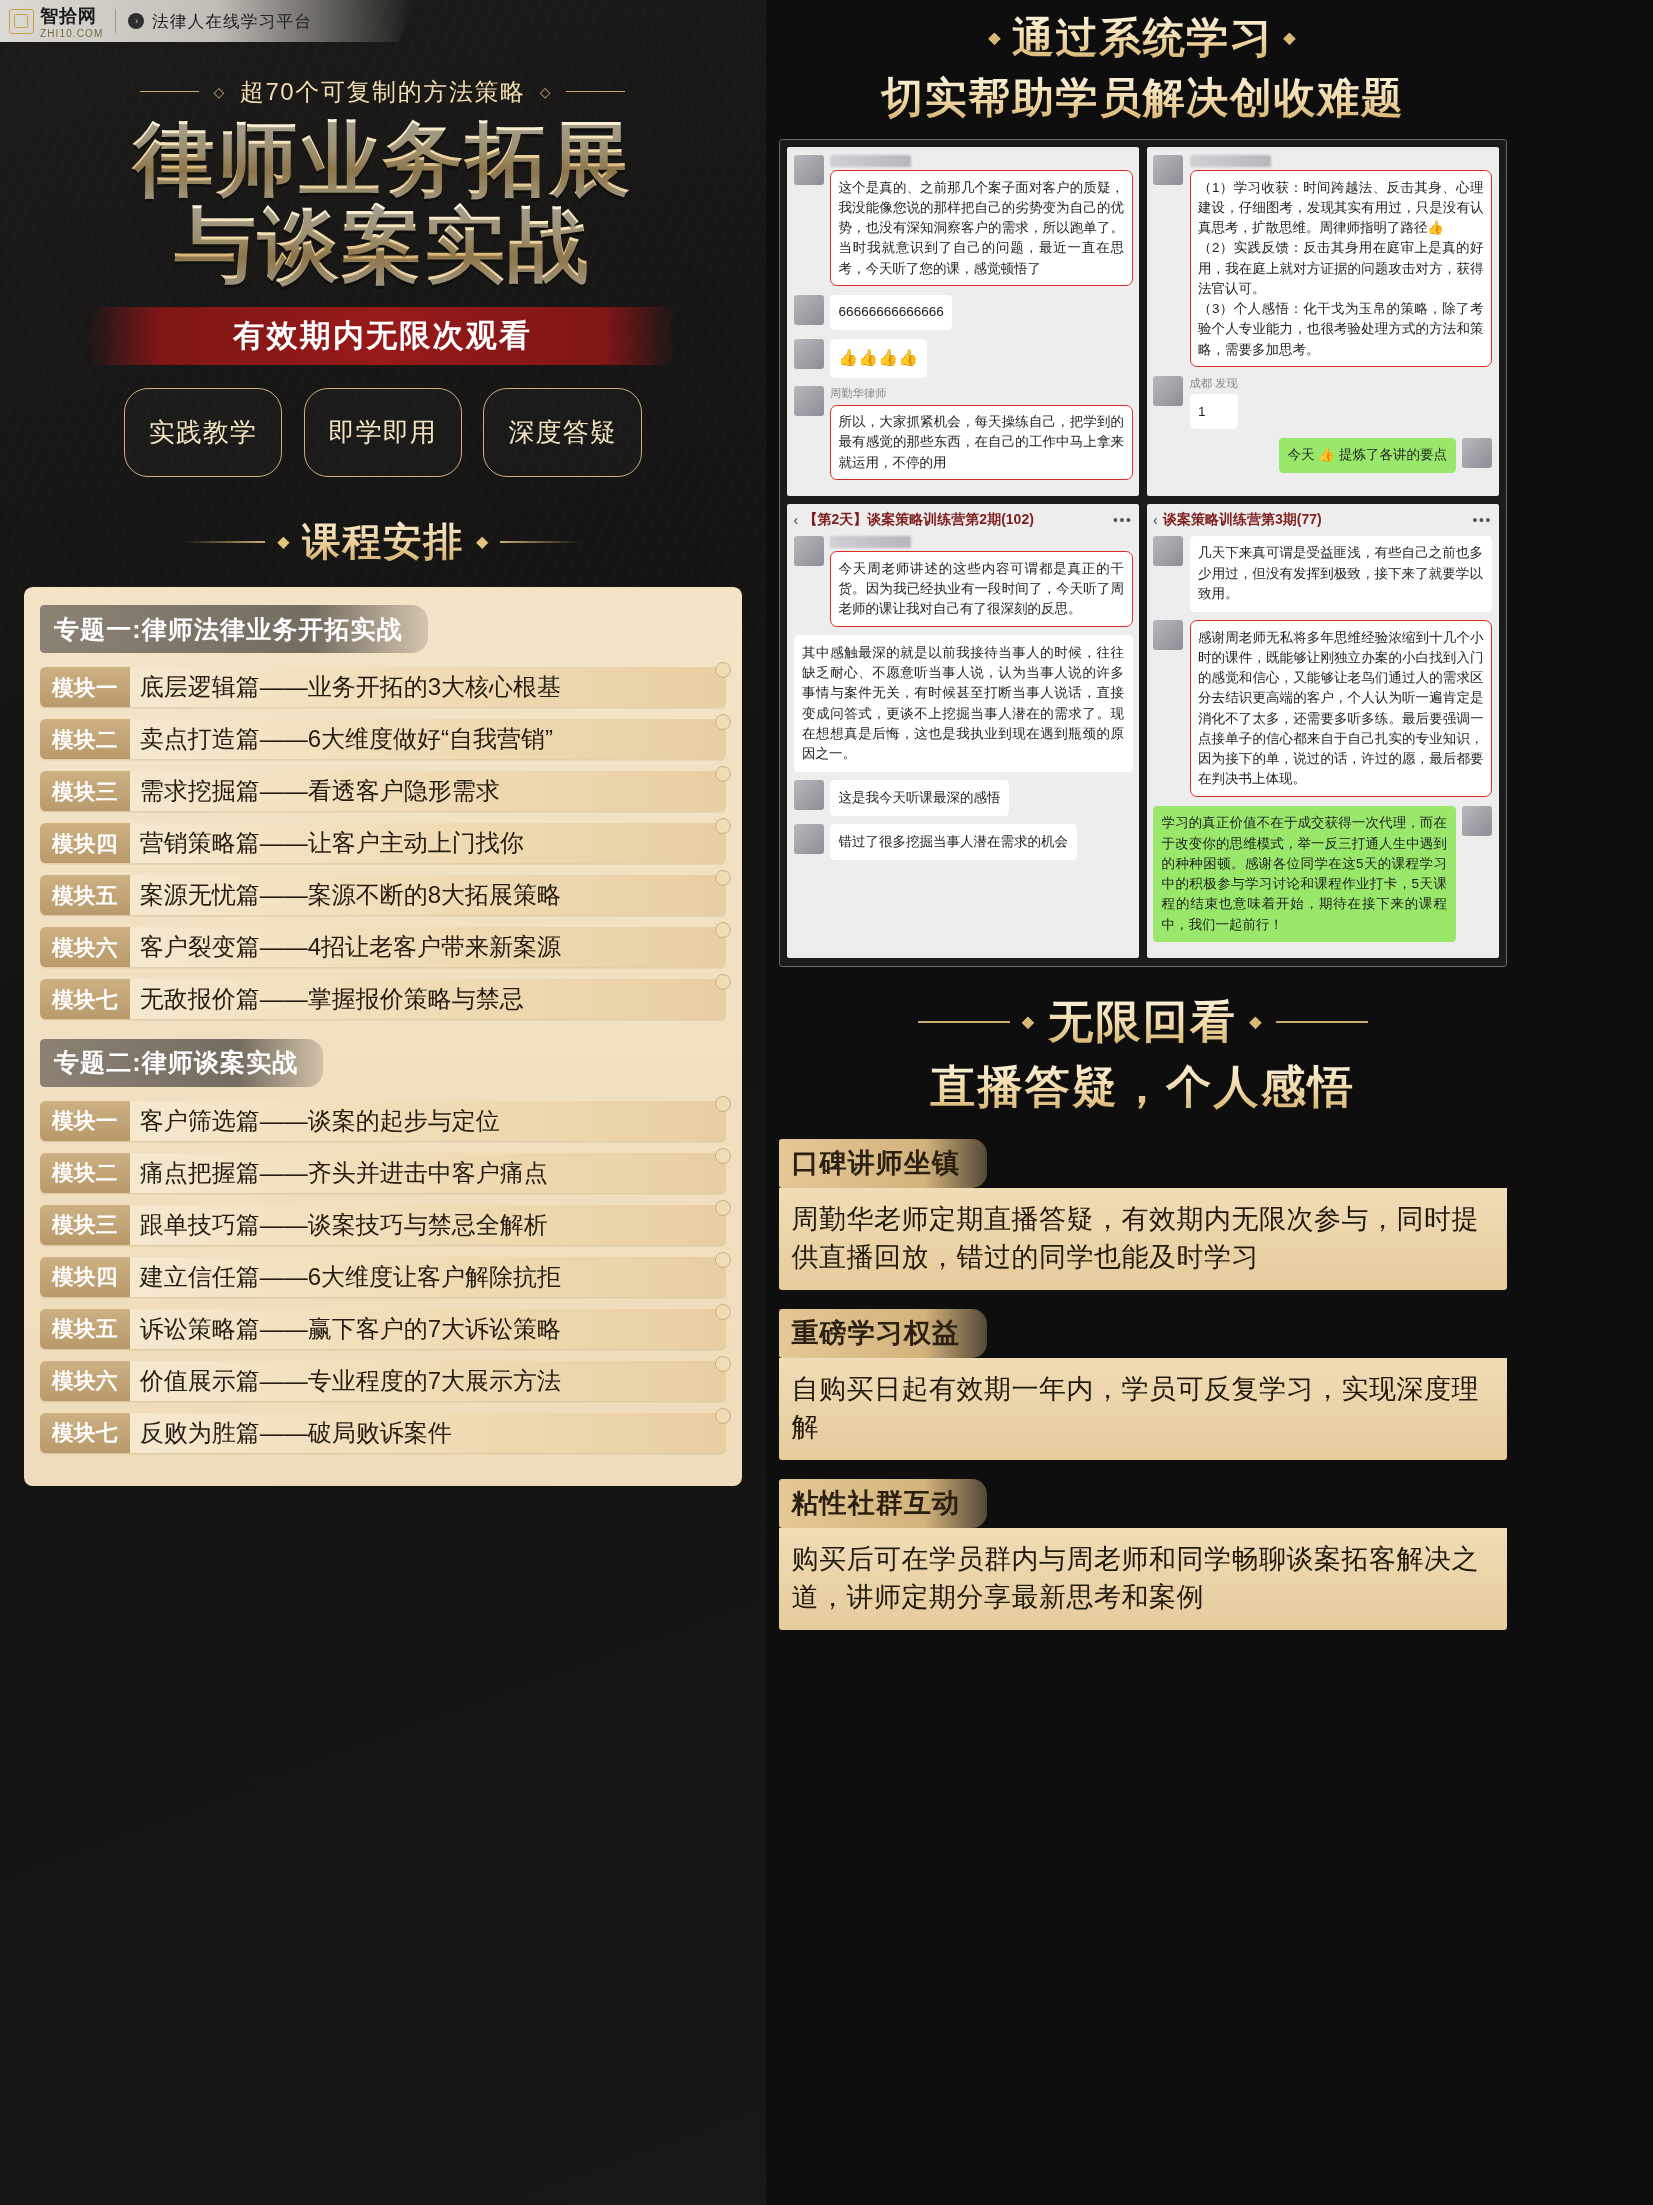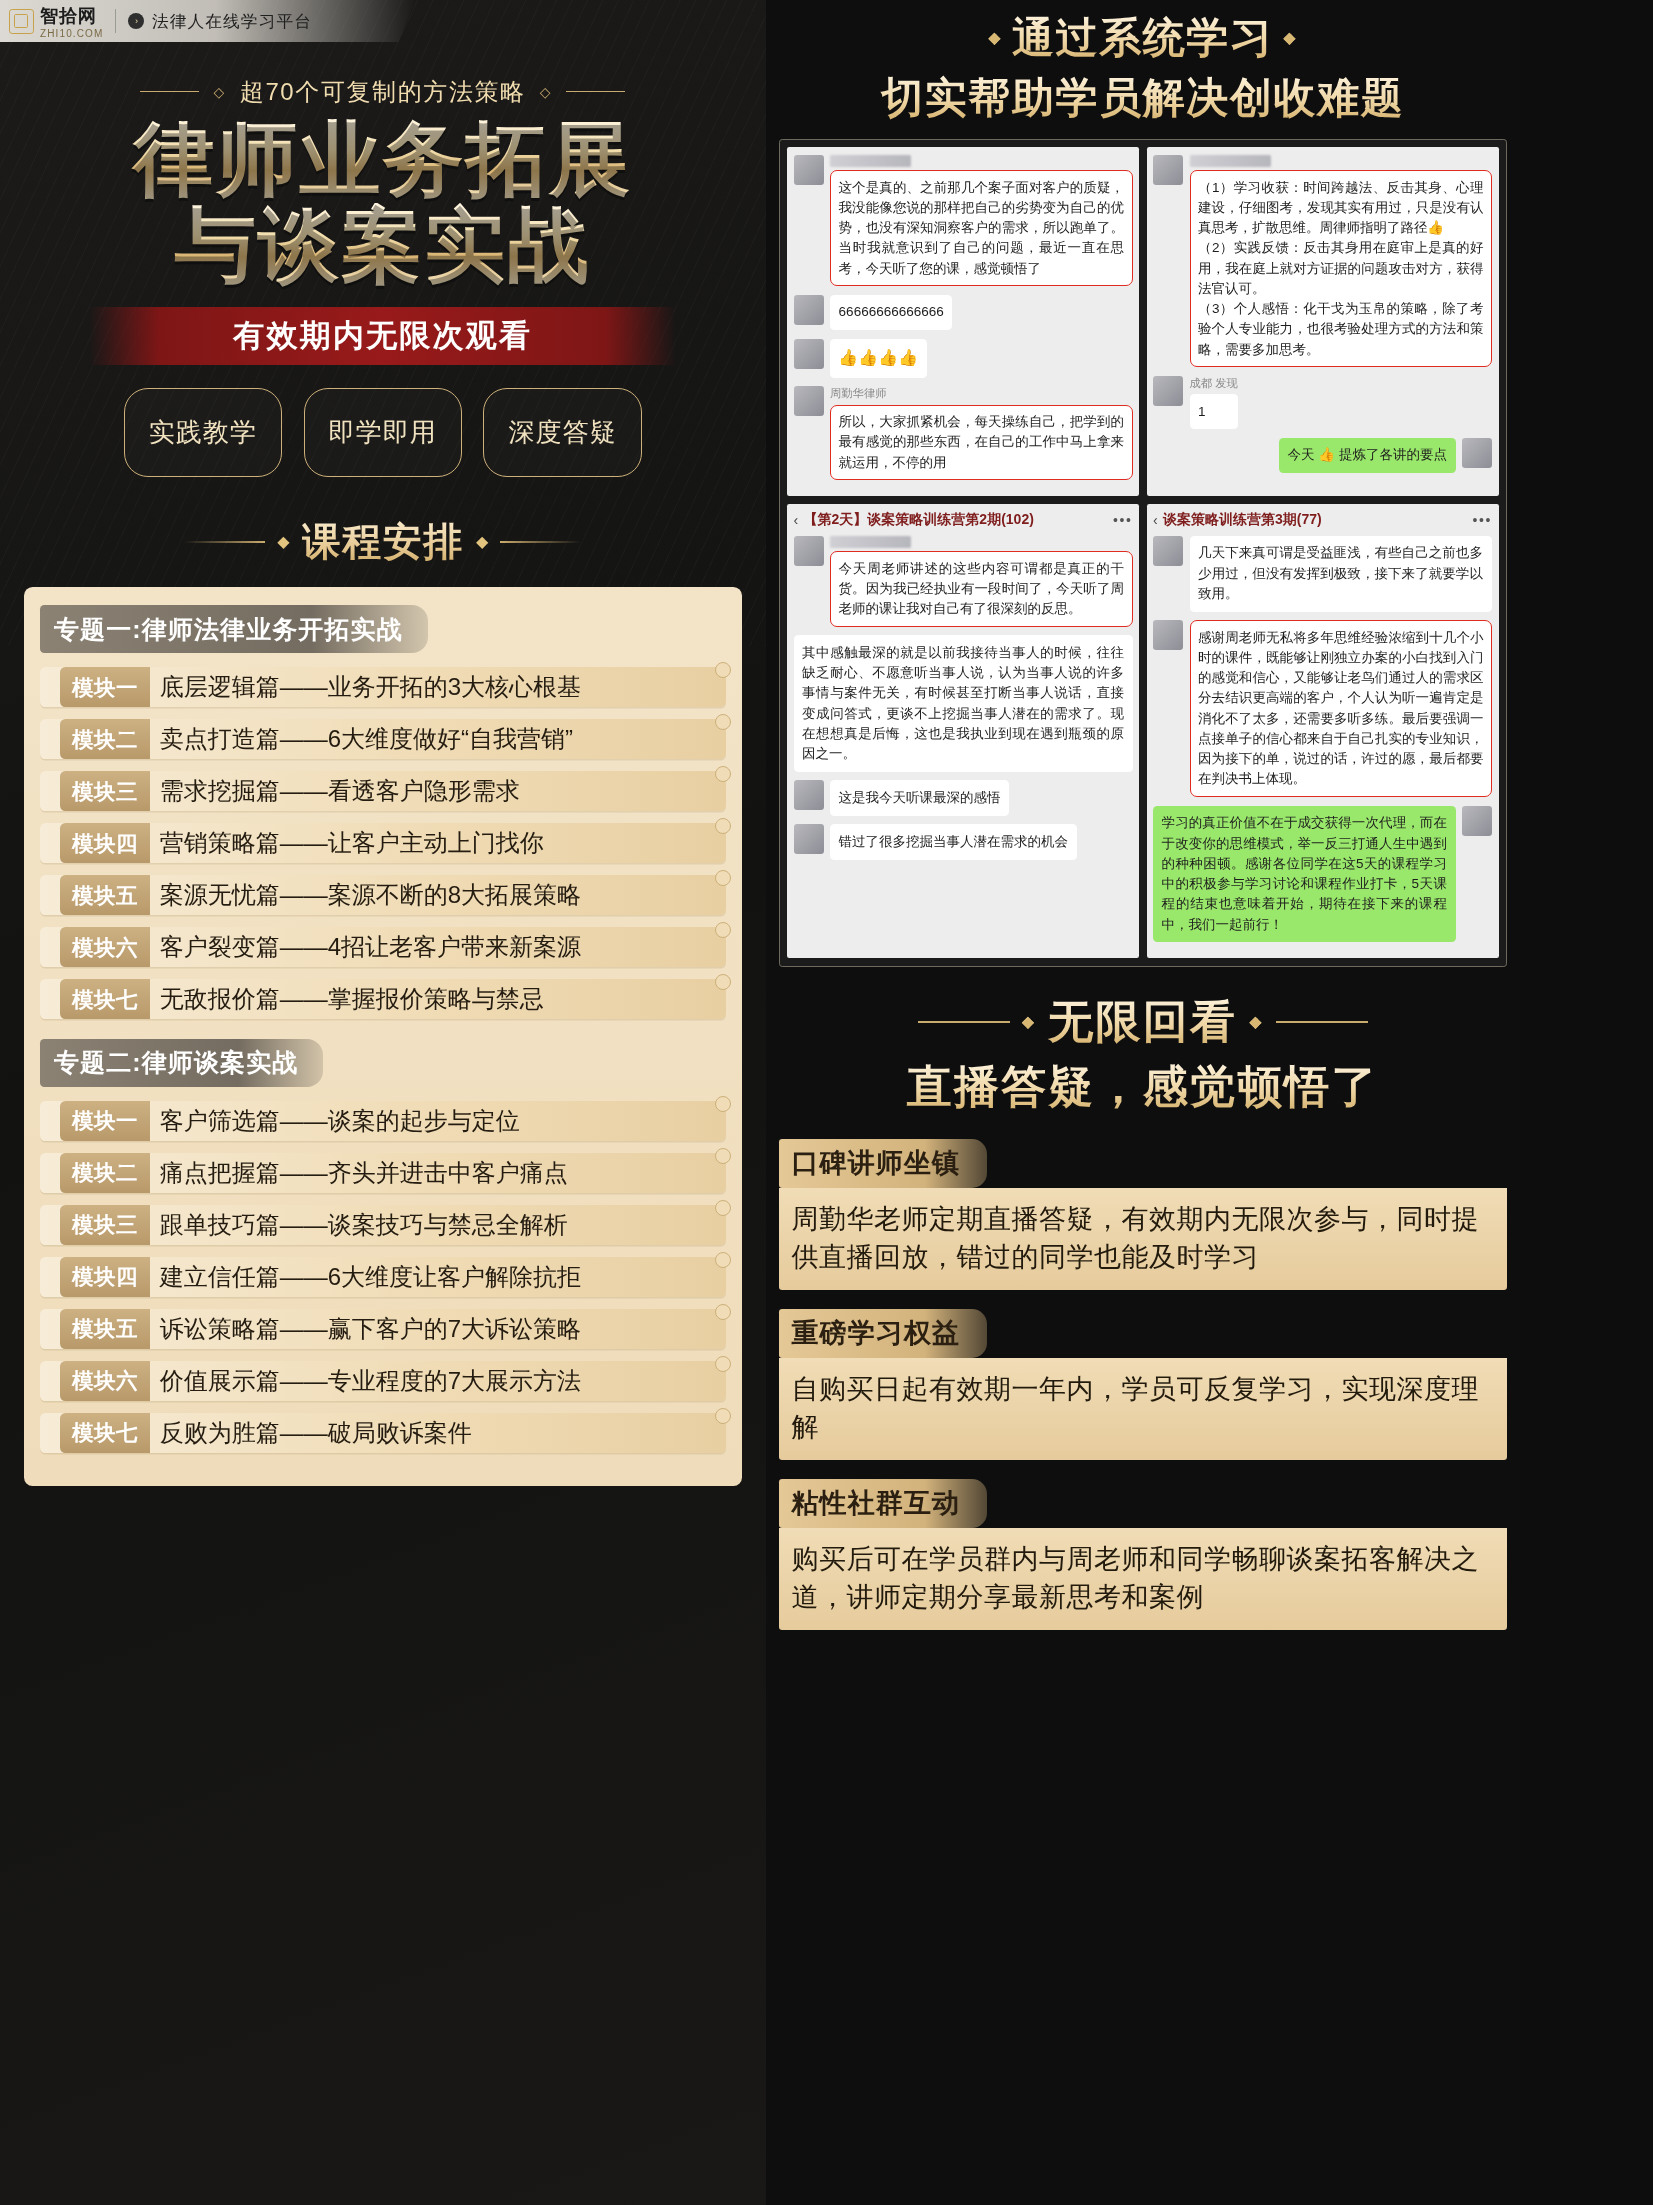--- a/index.html
+++ b/index.html
@@ -176,21 +176,20 @@
   .mod-badge {
     background: linear-gradient(180deg, #cdb183 0%, #b8996a 100%);
     color: #fff;
     font-size: 21.5px; font-weight: bold;
     padding: 0 12px;
     height: 40px;
     display: flex; align-items: center;
     border-radius: 5.4px 0 0 5.4px;
     letter-spacing: 0.5px;
     flex: 0 0 auto;
-    margin-left: 20px;
   }
   .mod-text {
     color: #241c10;
     font-size: 24px;
     padding: 0 9.7px;
     letter-spacing: 0px;
     white-space: nowrap;
     overflow: hidden;
   }
   .topic-sep { height: 7.5px; }
@@ -551,21 +550,21 @@
     </div>
 
     <div class="rh2">
       <div class="rh2-line1">
         <span class="rule"></span>
         <span class="dia" style="color:#d8b772;font-size:16px;">◆</span>
         <span>无限回看</span>
         <span class="dia" style="color:#d8b772;font-size:16px;">◆</span>
         <span class="rule"></span>
       </div>
-      <div class="rh2-line2">直播答疑，感觉顿悟了</div>
+      <div class="rh2-line2">直播答疑，个人感悟</div>
     </div>
 
     <div class="benefits">
       <div class="benefit">
         <div class="benefit-pill">口碑讲师坐镇</div>
         <div class="benefit-body">周勤华老师定期直播答疑，有效期内无限次参与，同时提供直播回放，错过的同学也能及时学习</div>
       </div>
       <div class="benefit">
         <div class="benefit-pill">重磅学习权益</div>
         <div class="benefit-body">自购买日起有效期一年内，学员可反复学习，实现深度理解</div>

